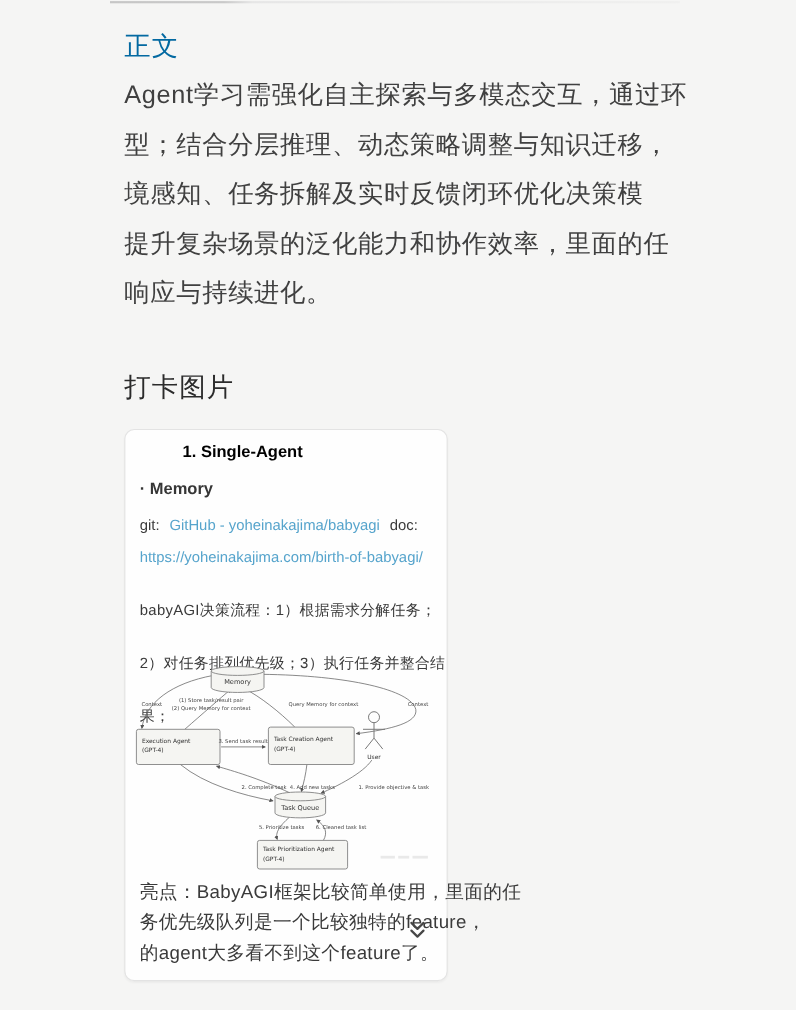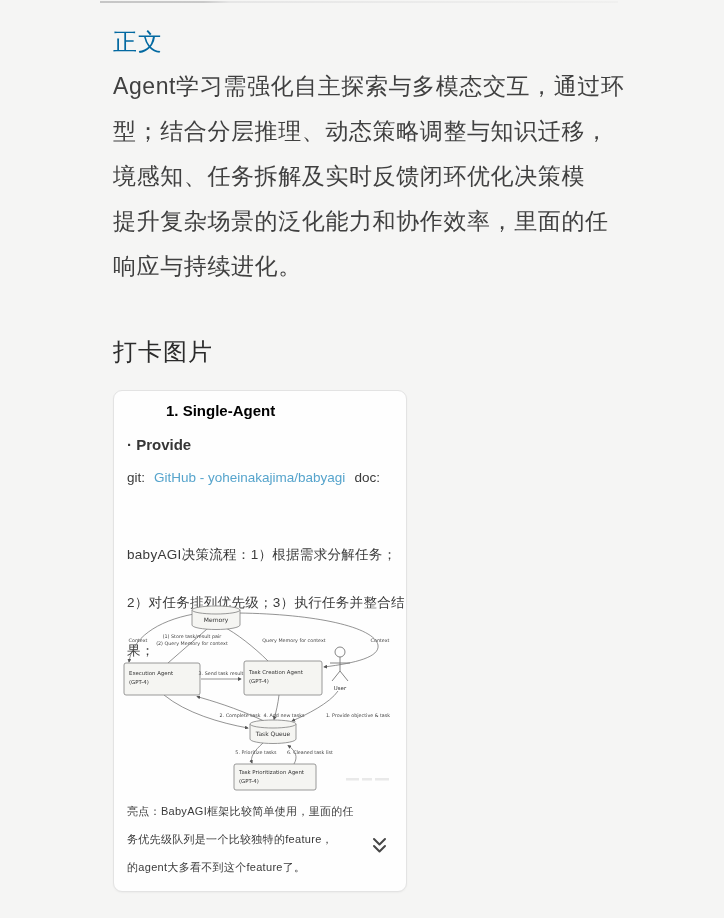--- a/index.html
+++ b/index.html
@@ -50,21 +50,21 @@
   .link-label { color: #3a3a3a; }
   .link-text { color: #56a4cc; text-decoration: none; }
   .gap-s { display: inline-block; width: 9px; }
   .process-block { position: absolute; left: 13px; top: 130px; width: 275px; }
   .process-block .line {
     font-size: 13.5px; line-height: 29px; color: #3a3a3a; white-space: nowrap; letter-spacing: 0.3px; margin-top: 19px;
   }
   .diagram-wrap { position: absolute; left: 2px; top: 210px; width: 290px; height: 200px; }
   .highlight-block { position: absolute; left: 13px; top: 406px; width: 275px; }
   .highlight-block .line {
-    font-size: 11px; line-height: 28px; color: #3a3a3a; white-space: nowrap; letter-spacing: 0.3px;
+    font-size: 17px; line-height: 28px; color: #3a3a3a; white-space: nowrap; letter-spacing: 0.3px;
   }
   .expand-chevron {
     position: absolute; left: 258px; top: 446px; width: 15px; height: 17px;
     cursor: pointer;
   }
   svg text { font-family: "DejaVu Sans", "Liberation Sans", sans-serif; }
   .node-label { font-size: 5.4px; fill: #333; }
   .node-label-big { font-size: 6px; fill: #333; }
   .edge-label { font-size: 4.8px; fill: #444; }
   .node-shape { fill: #f5f5f2; stroke: #808080; stroke-width: 0.8; }
@@ -83,24 +83,25 @@
   <div class="line">型；结合分层推理、动态策略调整与知识迁移，</div>
   <div class="line">境感知、任务拆解及实时反馈闭环优化决策模</div>
   <div class="line">提升复杂场景的泛化能力和协作效率，里面的任</div>
   <div class="line">响应与持续进化。</div>
 </div>
 
 <div class="image-section-label">打卡图片</div>
 
 <div class="card">
   <div class="card-title">1. Single-Agent</div>
-  <div class="card-subtitle">· Provide</div>
+  <div class="card-subtitle">· Memory</div>
 
   <div class="link-block">
     <div class="link-line"><span class="link-label">git:</span><span class="gap-s"></span><a class="link-text" href="#">GitHub - yoheinakajima/babyagi</a><span class="gap-s"></span><span class="link-label">doc:</span></div>
+    <div class="link-line"><a class="link-text" href="#">https://yoheinakajima.com/birth-of-babyagi/</a></div>
   </div>
 
   <div class="process-block">
     <div class="line">babyAGI决策流程：1）根据需求分解任务；</div>
     <div class="line">2）对任务排列优先级；3）执行任务并整合结</div>
     <div class="line">果；</div>
   </div>
 
   <div class="diagram-wrap">
     <svg width="290" height="200" viewBox="0 0 290 200">

